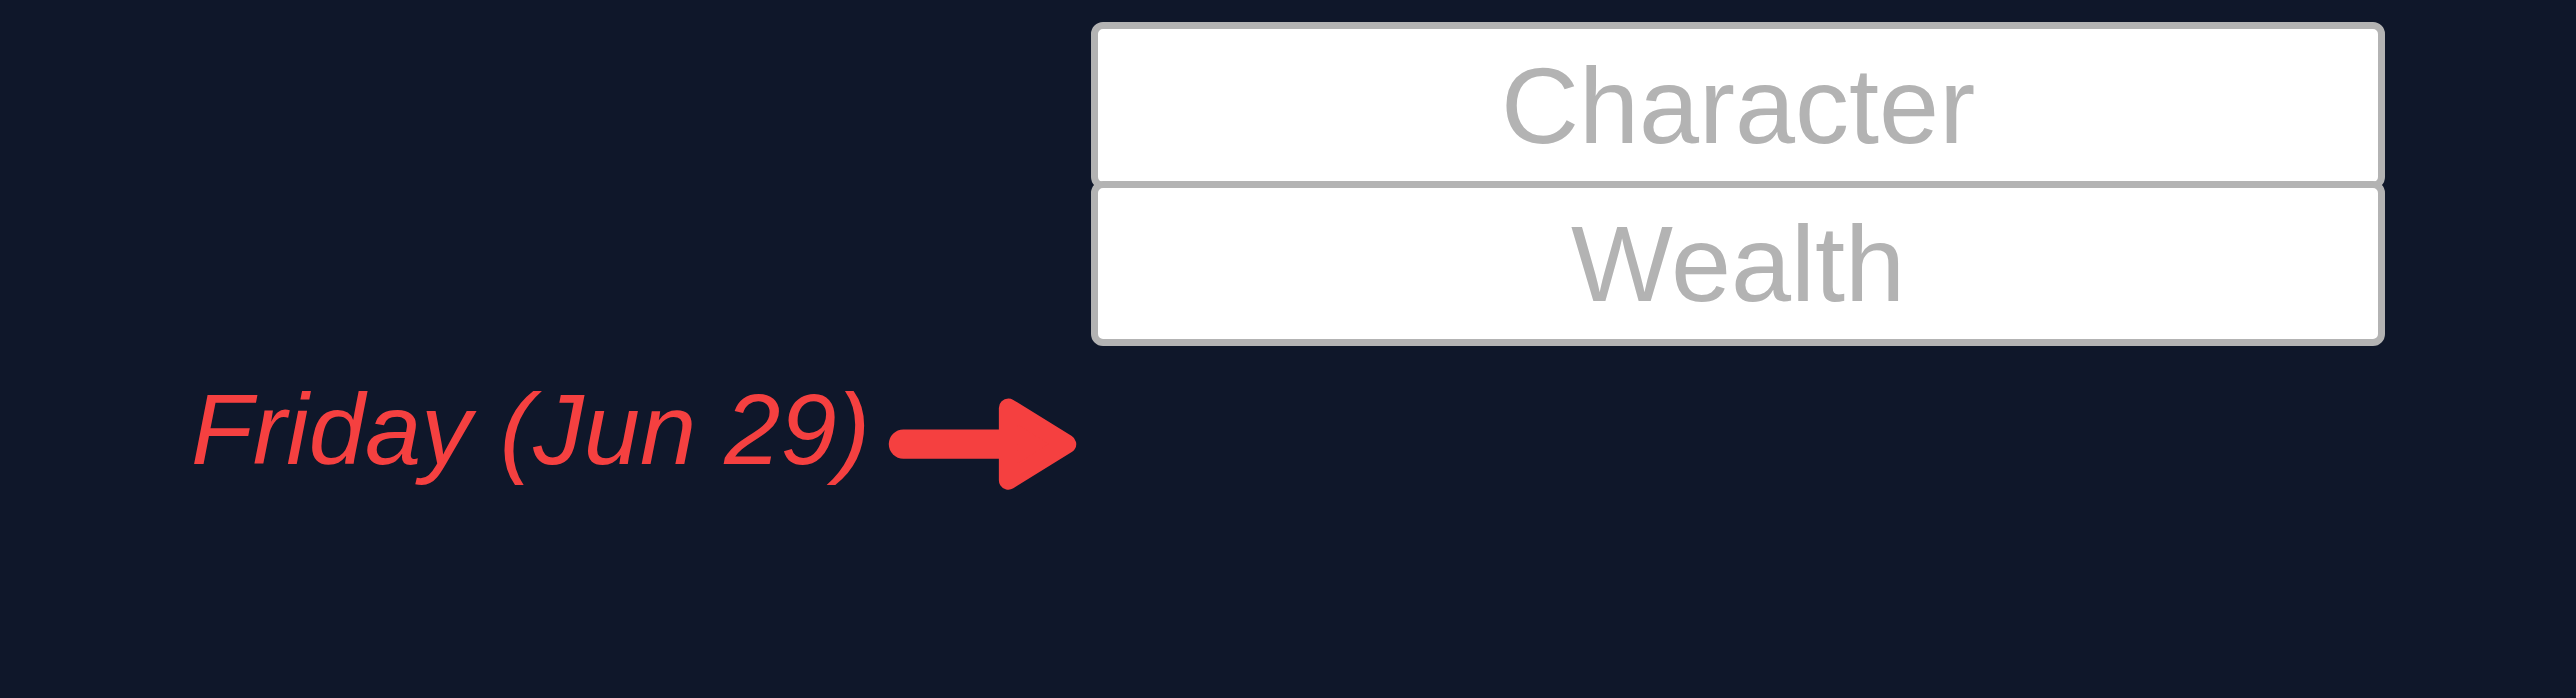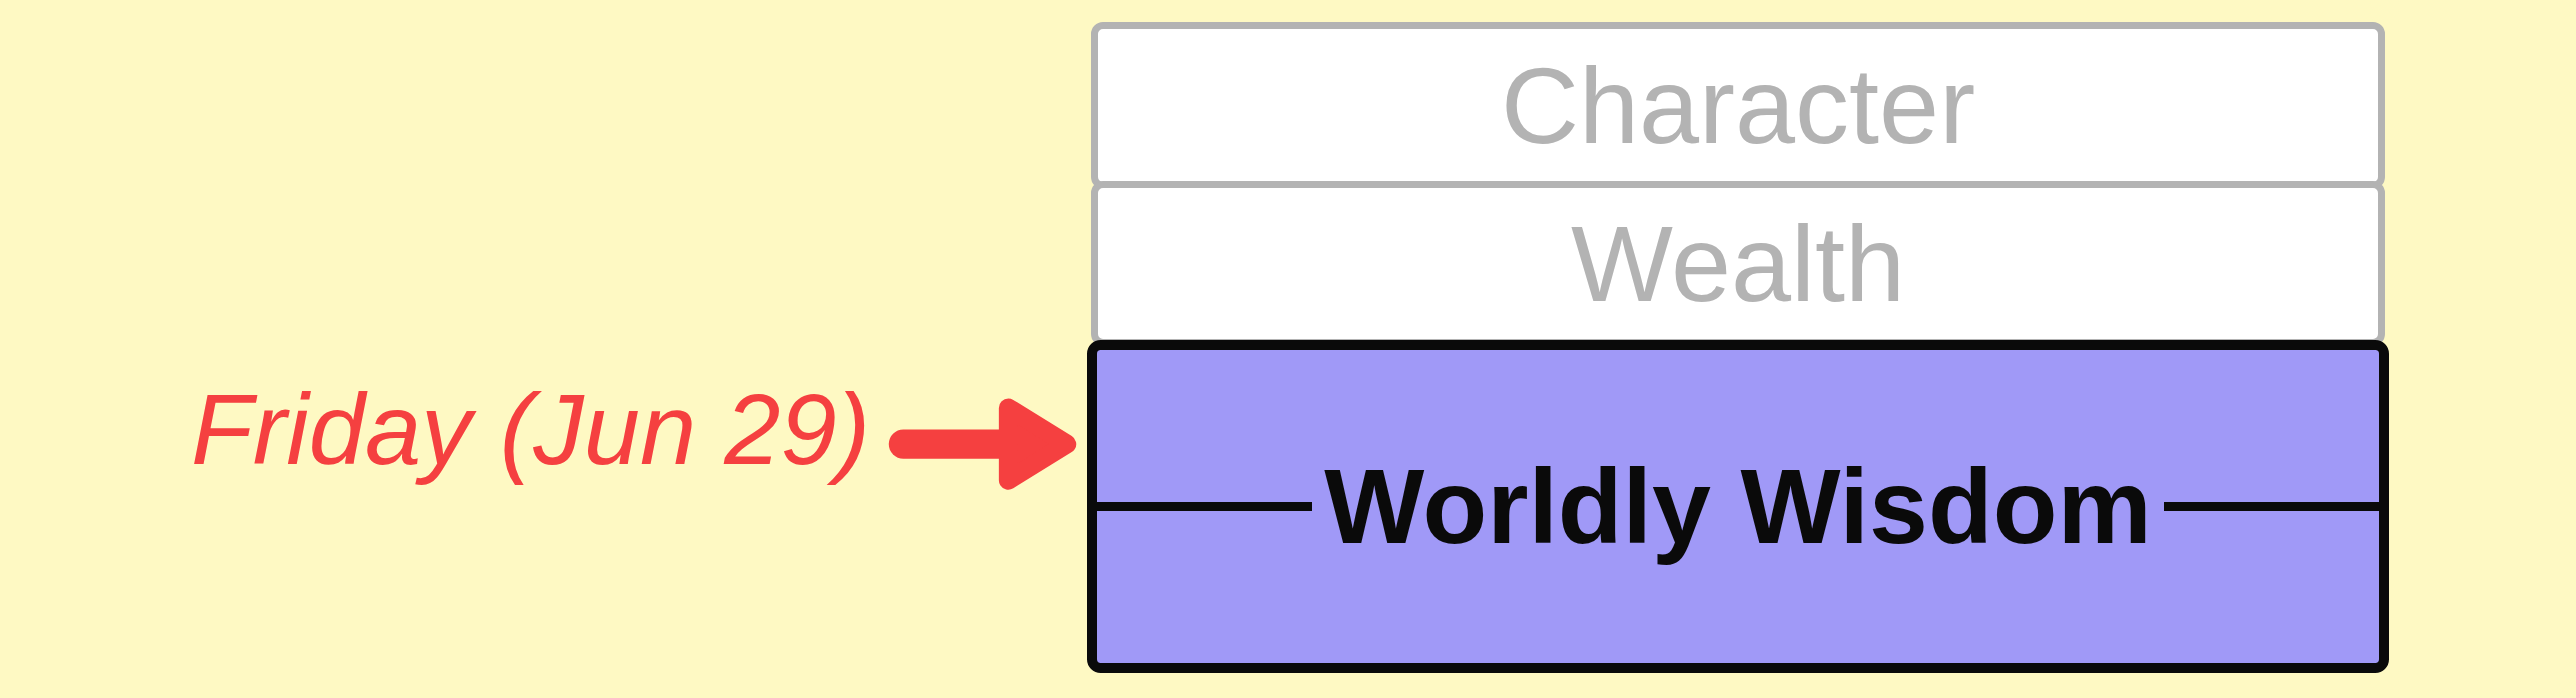--- a/index.html
+++ b/index.html
@@ -4,21 +4,21 @@
 <style>
   html, body {
     margin: 0;
     padding: 0;
     background: #ffffff;
   }
   .canvas {
     position: relative;
     width: 2576px;
     height: 698px;
-    background: #fef9c3;
+    background: #0f172a;
     overflow: hidden;
     font-family: "Liberation Sans", sans-serif;
   }
 
   
   .stack {
     position: absolute;
     left: 1091px;
     top: 21.5px;
     width: 1294px;
@@ -93,25 +93,20 @@
   <div class="stack">
 
     <div class="row row-gray">
       <span class="label">Character</span>
     </div>
 
     <div class="row row-gray second">
       <span class="label">Wealth</span>
     </div>
 
-    <div class="row row-active">
-      <div class="hline"></div>
-      <span class="label">Worldly Wisdom</span>
-      <div class="hline"></div>
-    </div>
 
   </div>
 
   <div class="annotation">Friday (Jun 29)</div>
 
   <svg class="arrow" viewBox="0 0 250 145" xmlns="http://www.w3.org/2000/svg" aria-hidden="true">
     <line x1="40" y1="72" x2="160" y2="72" stroke="#f54040" stroke-width="34" stroke-linecap="round"></line>
     <path d="M162 30 L230 72 L162 114 Z" fill="#f54040" stroke="#f54040" stroke-width="22" stroke-linejoin="round" stroke-linecap="round"></path>
   </svg>
 

